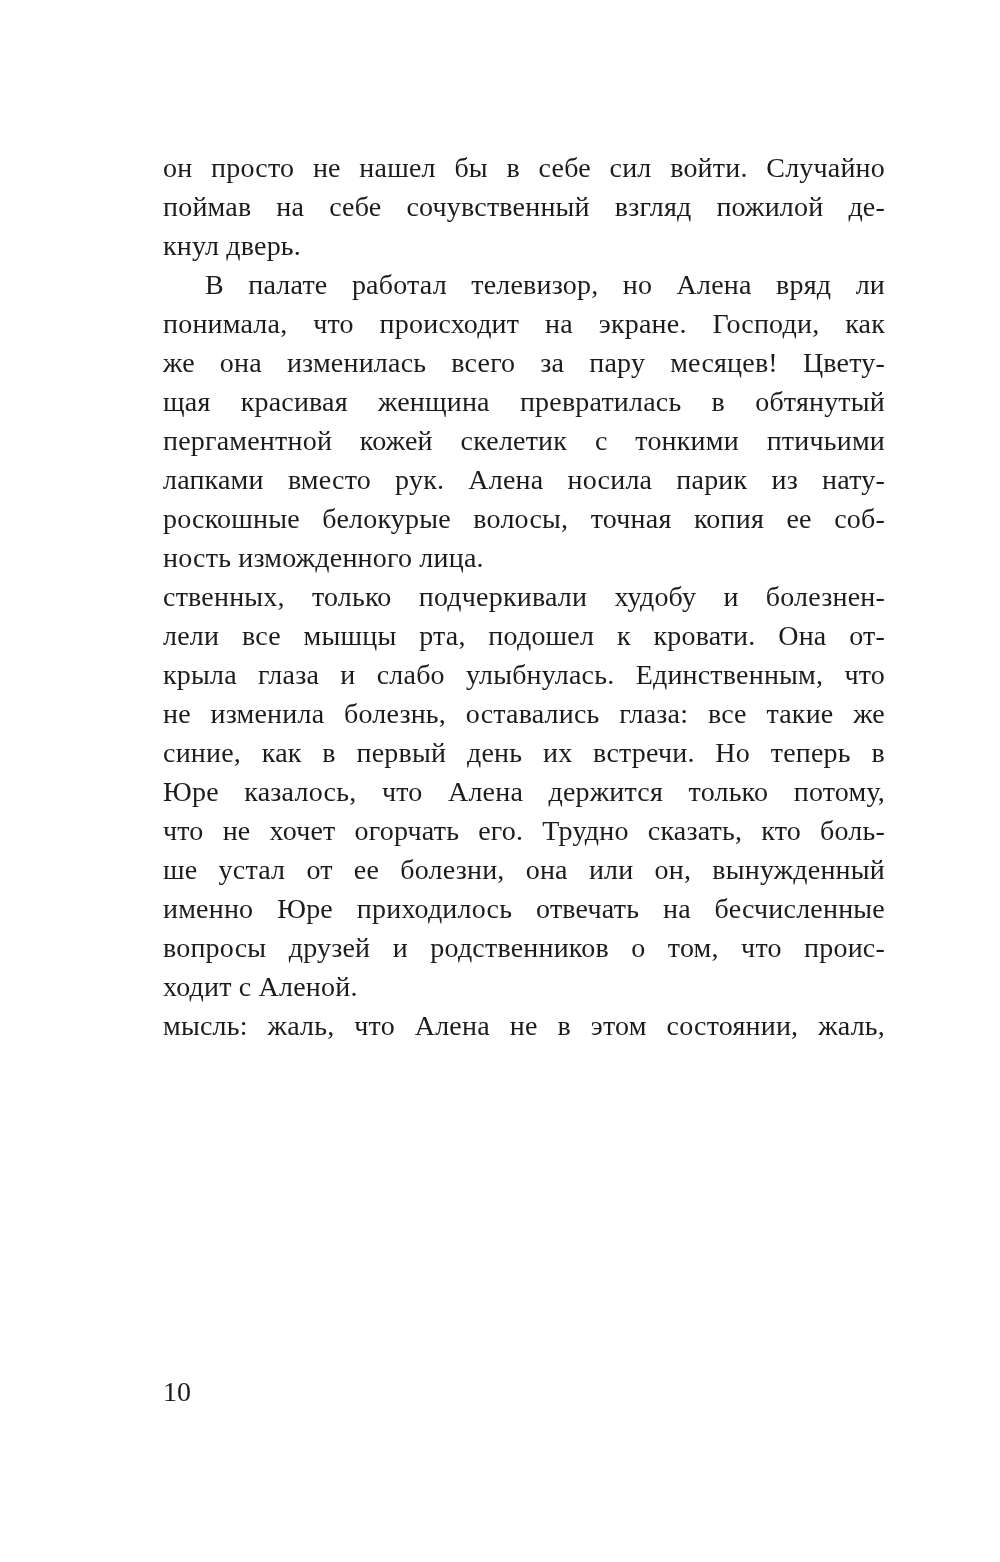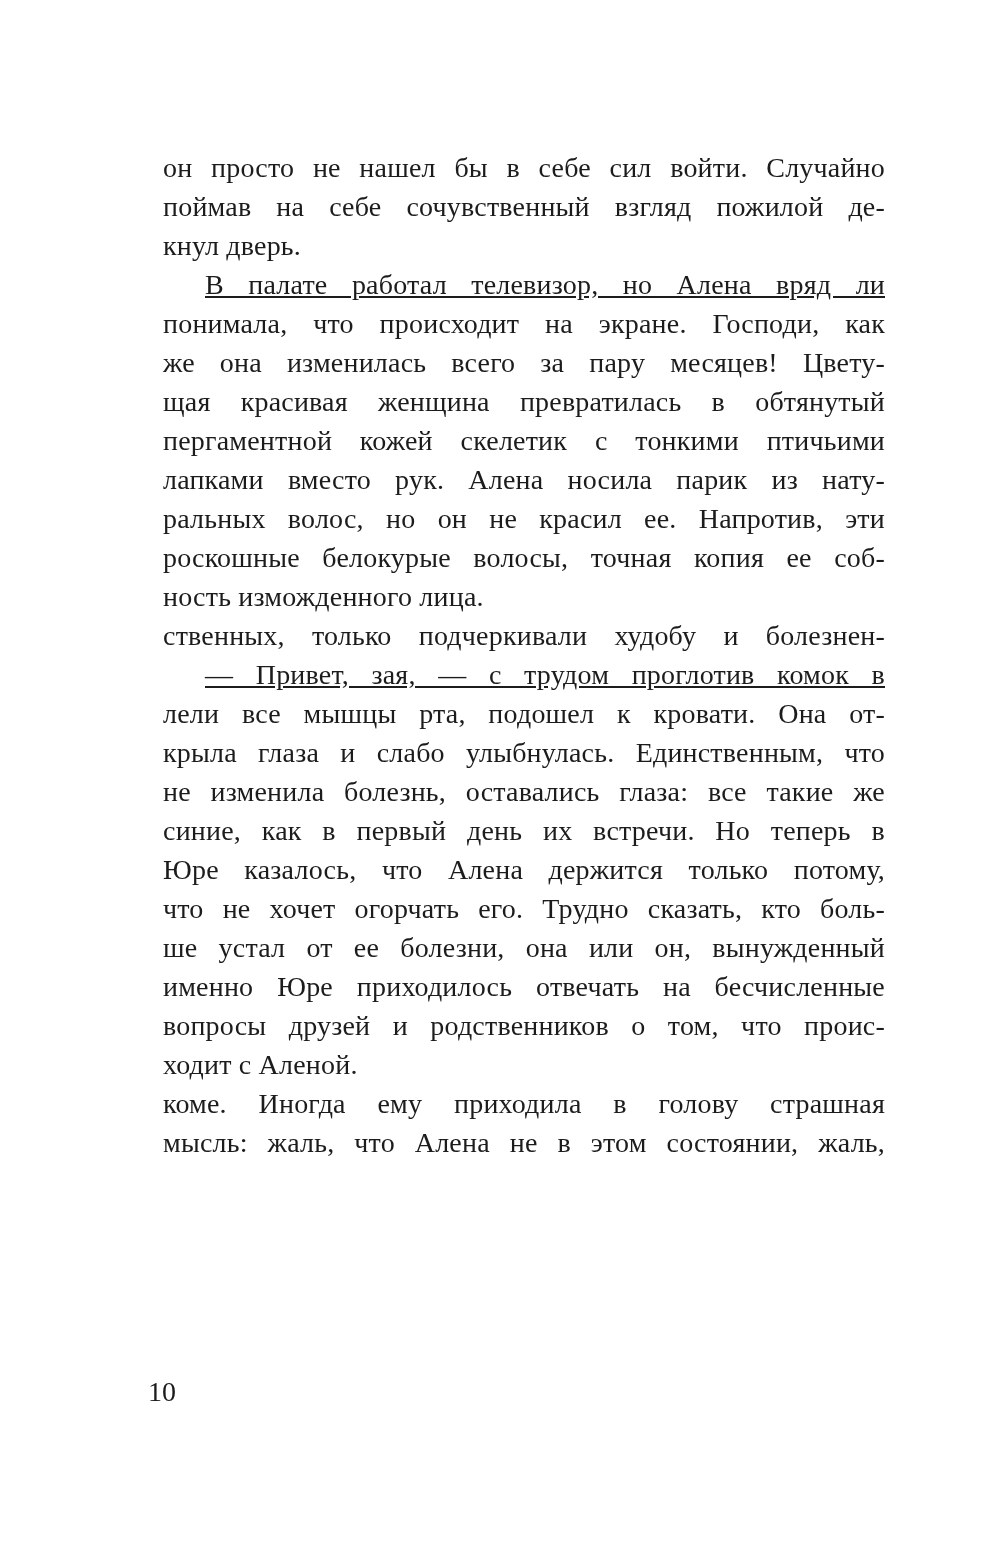--- a/index.html
+++ b/index.html
@@ -32,25 +32,24 @@
     letter-spacing: 0.2px;
     text-align: justify;
     text-align-last: justify;
     white-space: normal;
   }
   .line.last {
     text-align-last: left;
   }
   .line.indent {
     text-indent: 42px;
-    text-decoration: underline;
   }
   .page-number {
     position: absolute;
-    left: 148px;
+    left: 163px;
     top: 1372px;
     font-size: 28px;
     line-height: 39px;
   }
 </style>
 </head>
 <body>
 
 <div class="page">
   <div class="text-block">
@@ -59,37 +58,34 @@
         <div class="line">поймав на себе сочувственный взгляд пожилой де-</div>
         <div class="line last">кнул дверь.</div>
       </div>
       <div class="paragraph">
         <div class="line indent">В палате работал телевизор, но Алена вряд ли</div>
         <div class="line">понимала, что происходит на экране. Господи, как</div>
         <div class="line">же она изменилась всего за пару месяцев! Цвету-</div>
         <div class="line">щая красивая женщина превратилась в обтянутый</div>
         <div class="line">пергаментной кожей скелетик с тонкими птичьими</div>
         <div class="line">лапками вместо рук. Алена носила парик из нату-</div>
-        <div class="line">ральных волос, но он не красил ее. Напротив, эти</div>
         <div class="line">роскошные белокурые волосы, точная копия ее соб-</div>
         <div class="line last">ность изможденного лица.</div>
         <div class="line">ственных, только подчеркивали худобу и болезнен-</div>
       </div>
       <div class="paragraph">
-        <div class="line indent">— Привет, зая, — с трудом проглотив комок в</div>
         <div class="line">лели все мышцы рта, подошел к кровати. Она от-</div>
         <div class="line">крыла глаза и слабо улыбнулась. Единственным, что</div>
         <div class="line">не изменила болезнь, оставались глаза: все такие же</div>
         <div class="line">синие, как в первый день их встречи. Но теперь в</div>
         <div class="line">Юре казалось, что Алена держится только потому,</div>
         <div class="line">что не хочет огорчать его. Трудно сказать, кто боль-</div>
         <div class="line">ше устал от ее болезни, она или он, вынужденный</div>
         <div class="line">именно Юре приходилось отвечать на бесчисленные</div>
         <div class="line">вопросы друзей и родственников о том, что проис-</div>
         <div class="line last">ходит с Аленой.</div>
       </div>
       <div class="paragraph">
-        <div class="line">коме. Иногда ему приходила в голову страшная</div>
         <div class="line">мысль: жаль, что Алена не в этом состоянии, жаль,</div>
       </div>
     </div>
   <div class="page-number">10</div>
 </div>
 
 </body></html>

